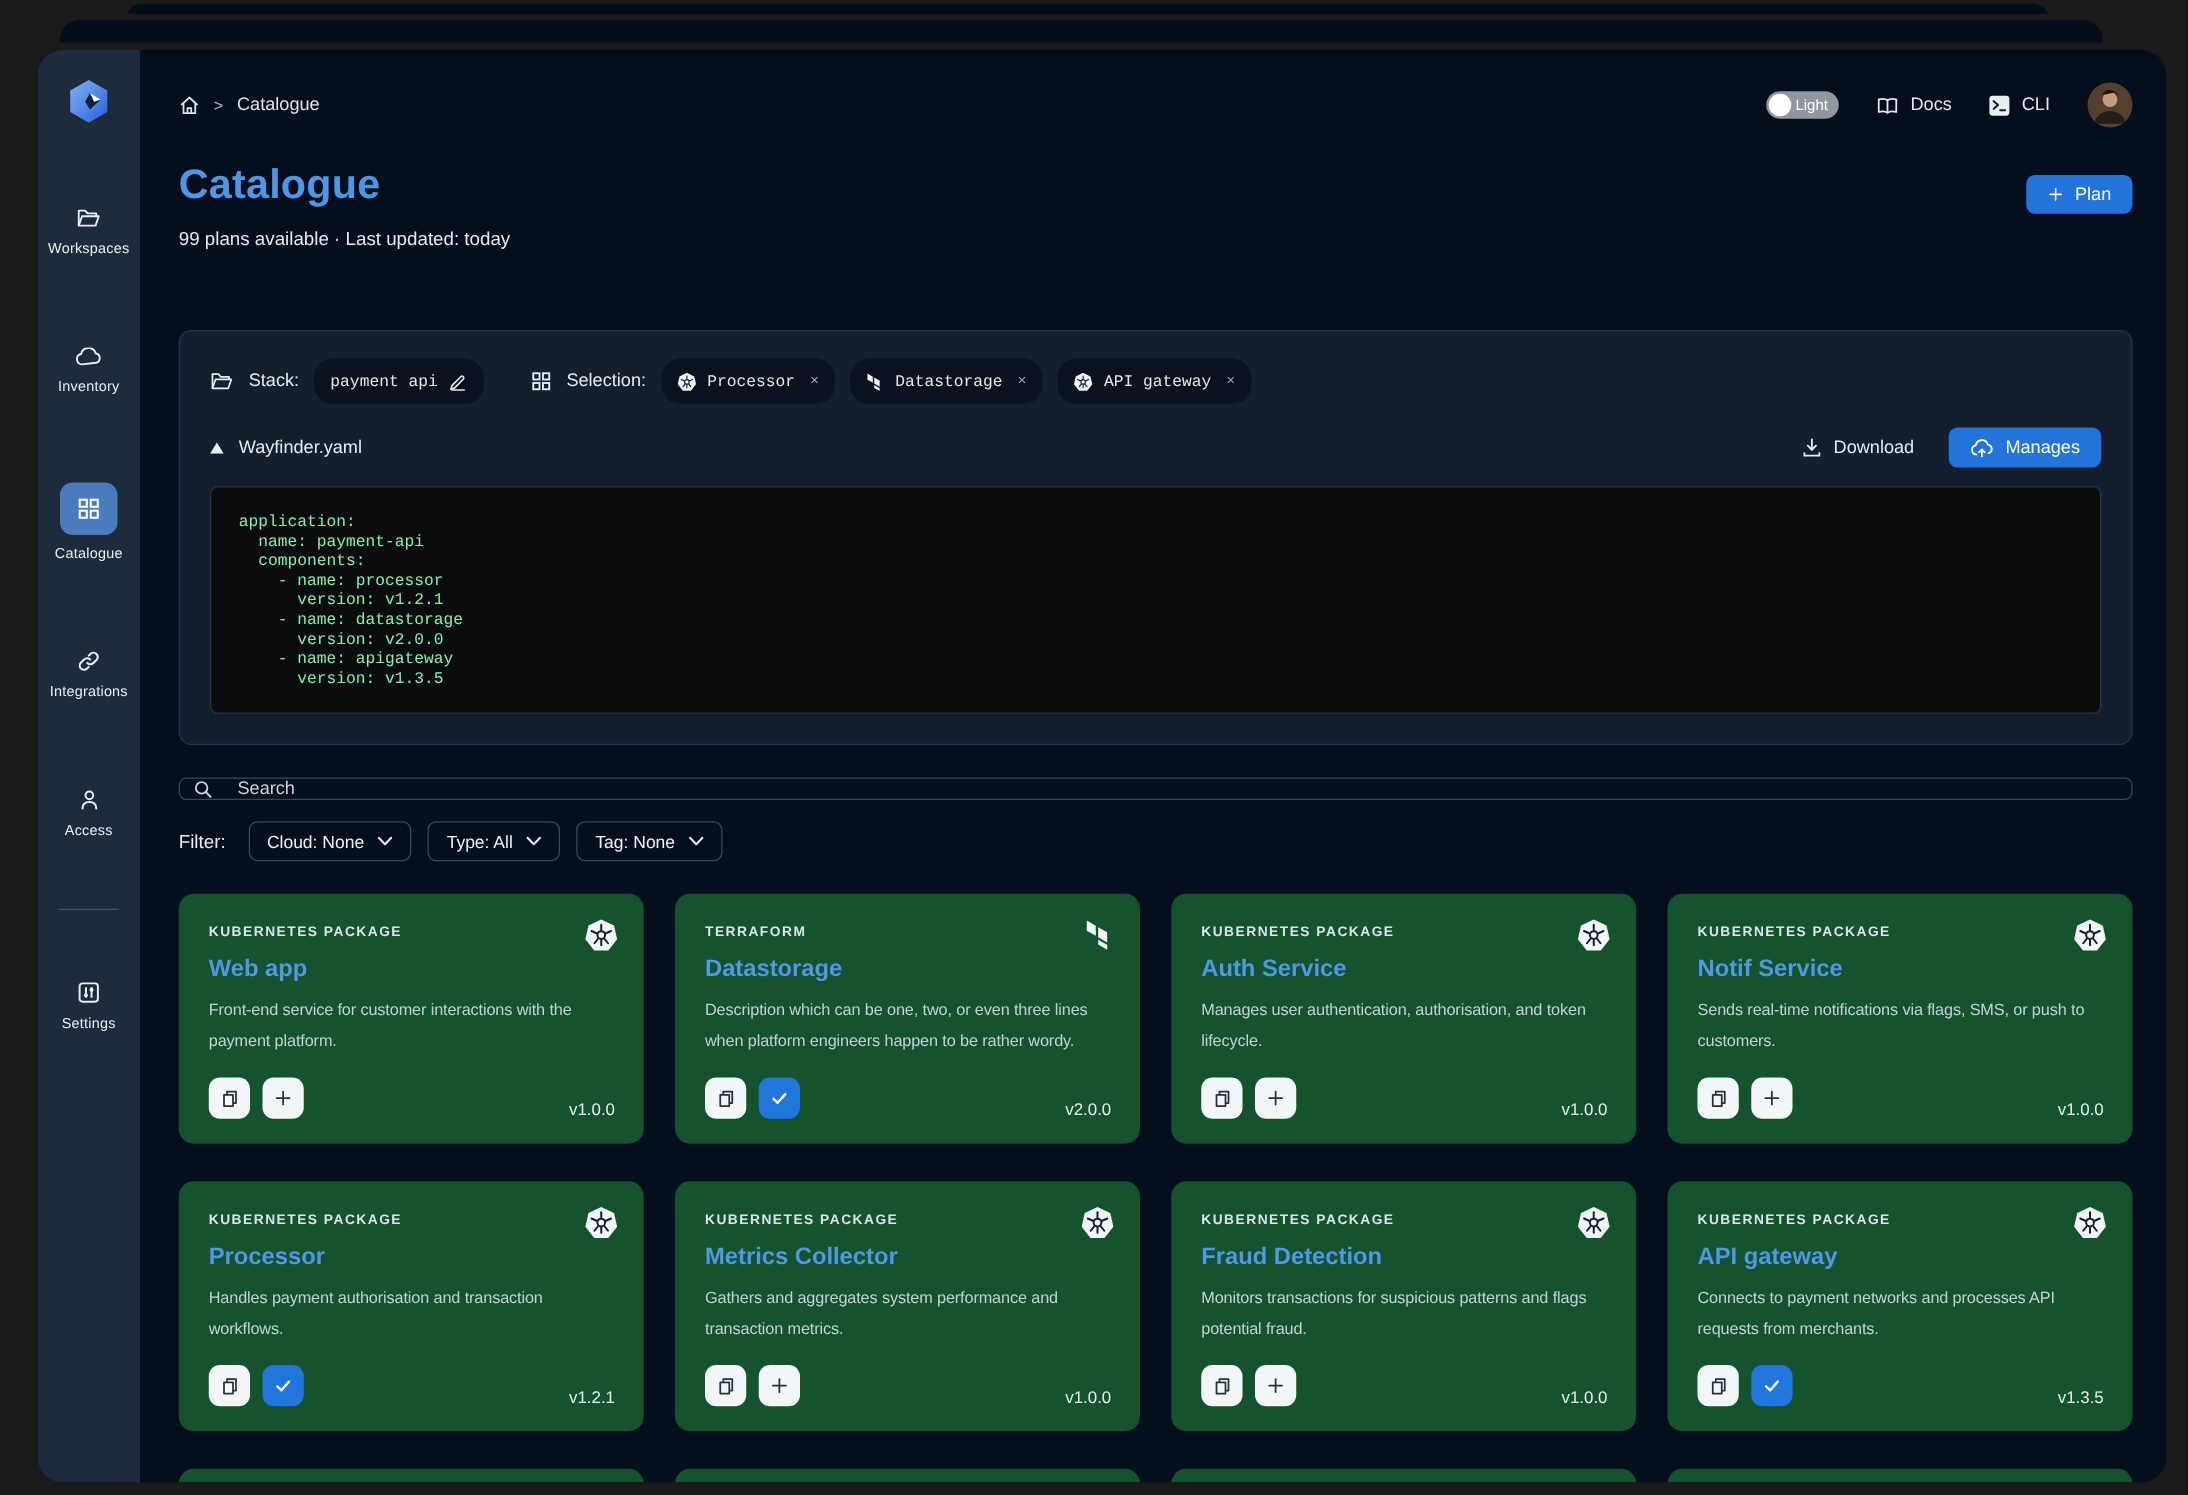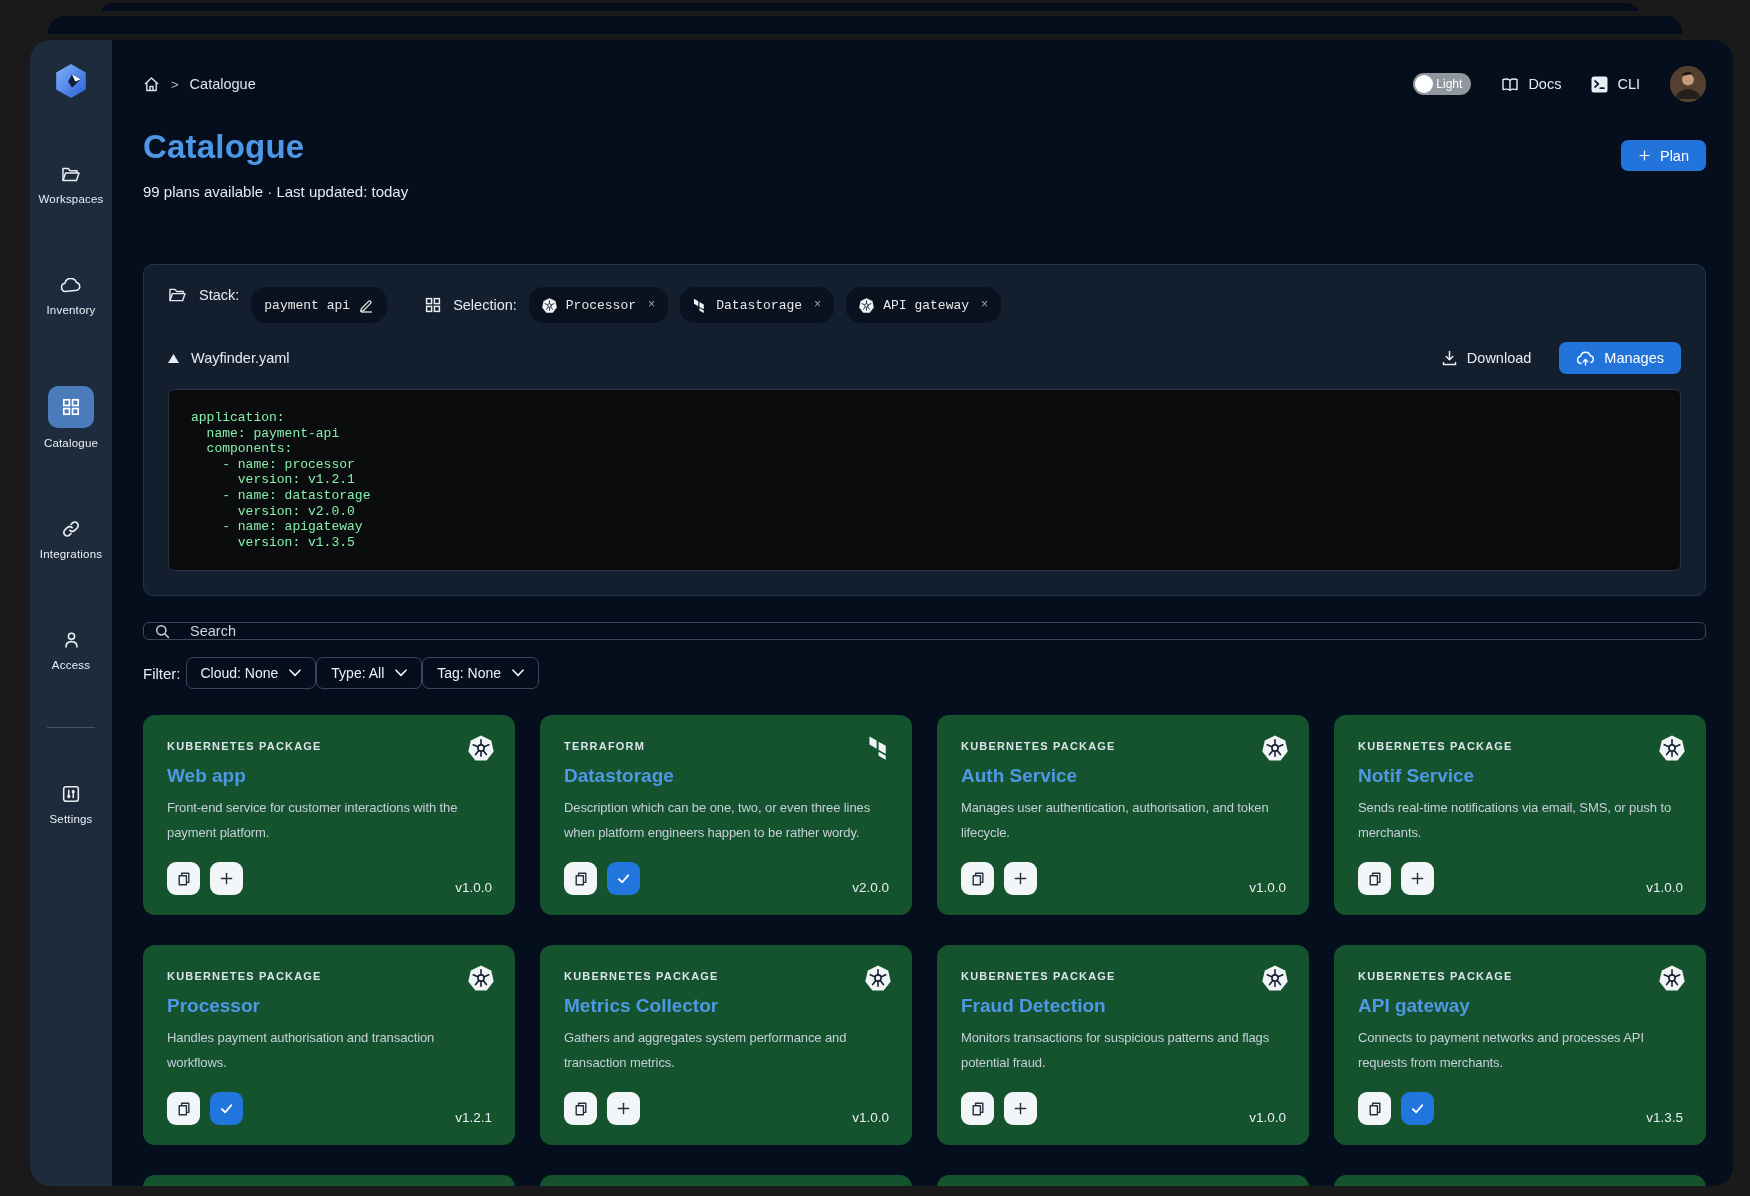--- a/index.html
+++ b/index.html
@@ -46,40 +46,40 @@
   .avatar { width:36px; height:36px; border-radius:50%; overflow:hidden; background:#4e3a2d; cursor:pointer; }
 
   .header-row { display:flex; align-items:center; margin-top:20px; }
   .page-title { font-size:33px; font-weight:700; color:#4d97e6; letter-spacing:.2px; }
   .btn-blue { background:#2273da; border:none; color:#fff; height:31px; padding:0 17px; border-radius:7px; font-size:14.5px; display:flex; align-items:center; gap:9px; cursor:pointer; font-family:inherit; }
   .plan-btn { margin-left:auto;margin-top:18px; }
   .subtitle { margin-top:12px; font-size:15px; color:#e4eaef; }
 
   
   .stack-panel { margin-top:64px; background:#131e2e; border:1px solid #273450; border-radius:10px; padding:22px 24px 24px; }
-  .stack-row { display:flex; gap:12px; font-size:14.5px; color:#e7ecf1; }
+  .stack-row { display:flex; align-items:center; gap:12px; font-size:14.5px; color:#e7ecf1; }
   .sel-label-group { margin-left:26px; display:flex; align-items:center; gap:12px; }
   .pill { background:#0a121f; border-radius:15px; height:36px; padding:0 13px; display:flex; align-items:center; gap:9px;
           font-family:"Liberation Mono","DejaVu Sans Mono",monospace; font-size:13px; color:#e8e8e8; cursor:pointer; }
   .pill .x { color:#9aa6b2; font-size:12px; margin-left:3px; cursor:pointer; }
   .yaml-row { margin-top:19px; display:flex; align-items:center; gap:12px; font-size:14.5px; color:#e7ecf1; }
   .yaml-actions { margin-left:auto; display:flex; align-items:center; gap:28px; }
   .download { display:flex; align-items:center; gap:10px; cursor:pointer; }
   .deploy-btn { height:32px; }
   .code {
     margin-top:15px; background:#0b0c0e; border:1px solid #2c333d; border-radius:6px;
     padding:20px 22px; font-family:"Liberation Mono","DejaVu Sans Mono",monospace;
     font-size:13px; line-height:15.6px; color:#86efac; white-space:pre; overflow:hidden;
   }
 
   
   .searchbar { margin-top:26px; height:32px; border:1px solid #3b4859; border-radius:6px; display:flex; align-items:center; gap:20px; padding:0 11px; background:transparent; }
   .searchbar input { background:transparent; border:none; outline:none; color:#e8edf2; font-size:14.5px; width:100%; font-family:inherit; }
   .searchbar input::placeholder { color:#ccd3db; opacity:1; }
-  .filter-row { margin-top:17px; display:flex; align-items:center; font-size:15px; color:#e7ecf1; }
+  .filter-row { margin-top:17px; display:flex; align-items:center; gap:13px; font-size:15px; color:#e7ecf1; }
   .filter-btn { border:1px solid #3b4859; background:transparent; border-radius:7px; height:32px; padding:0 14px; display:flex; align-items:center; gap:11px; font-size:14px; color:#eef2f6; cursor:pointer; font-family:inherit; }
   .filter-btn:first-of-type { margin-left:5px; }
 
   
   .grid { margin-top:26px; display:grid; grid-template-columns:repeat(4,1fr); column-gap:25px; row-gap:30px; }
   .card { position:relative; background:#14532d; border-radius:12px; height:200px; padding:25px 24px; }
   .card-type { font-size:11px; letter-spacing:1.2px; font-weight:700; color:#dce3ea; }
   .corner { position:absolute; top:20px; right:21px; }
   .card-title { margin-top:13px; font-size:19px; font-weight:700; color:#4e98e6; cursor:pointer; }
   .card-desc { margin-top:8px; font-size:13px; letter-spacing:-.1px; line-height:25px; color:#c6cfd8; padding-right:4px; }
@@ -490,21 +490,21 @@
       </article>
 
       <article class="card">
         <div class="card-type">KUBERNETES PACKAGE</div>
         <span class="corner">
             <svg width="26" height="26">
               <use href="#sym-k8s"></use>
             </svg>
           </span>
         <h3 class="card-title">Notif Service</h3>
-        <p class="card-desc">Sends real-time notifications via email, SMS, or push to merchants.</p>
+        <p class="card-desc">Sends real-time notifications via flags, SMS, or push to customers.</p>
         <div class="card-footer">
           <button class="icon-btn">
               <svg width="16" height="16">
                 <use href="#sym-copy"></use>
               </svg>
             </button>
           <button class="icon-btn">
               <svg width="15" height="15">
                 <use href="#sym-plus"></use>
               </svg>

